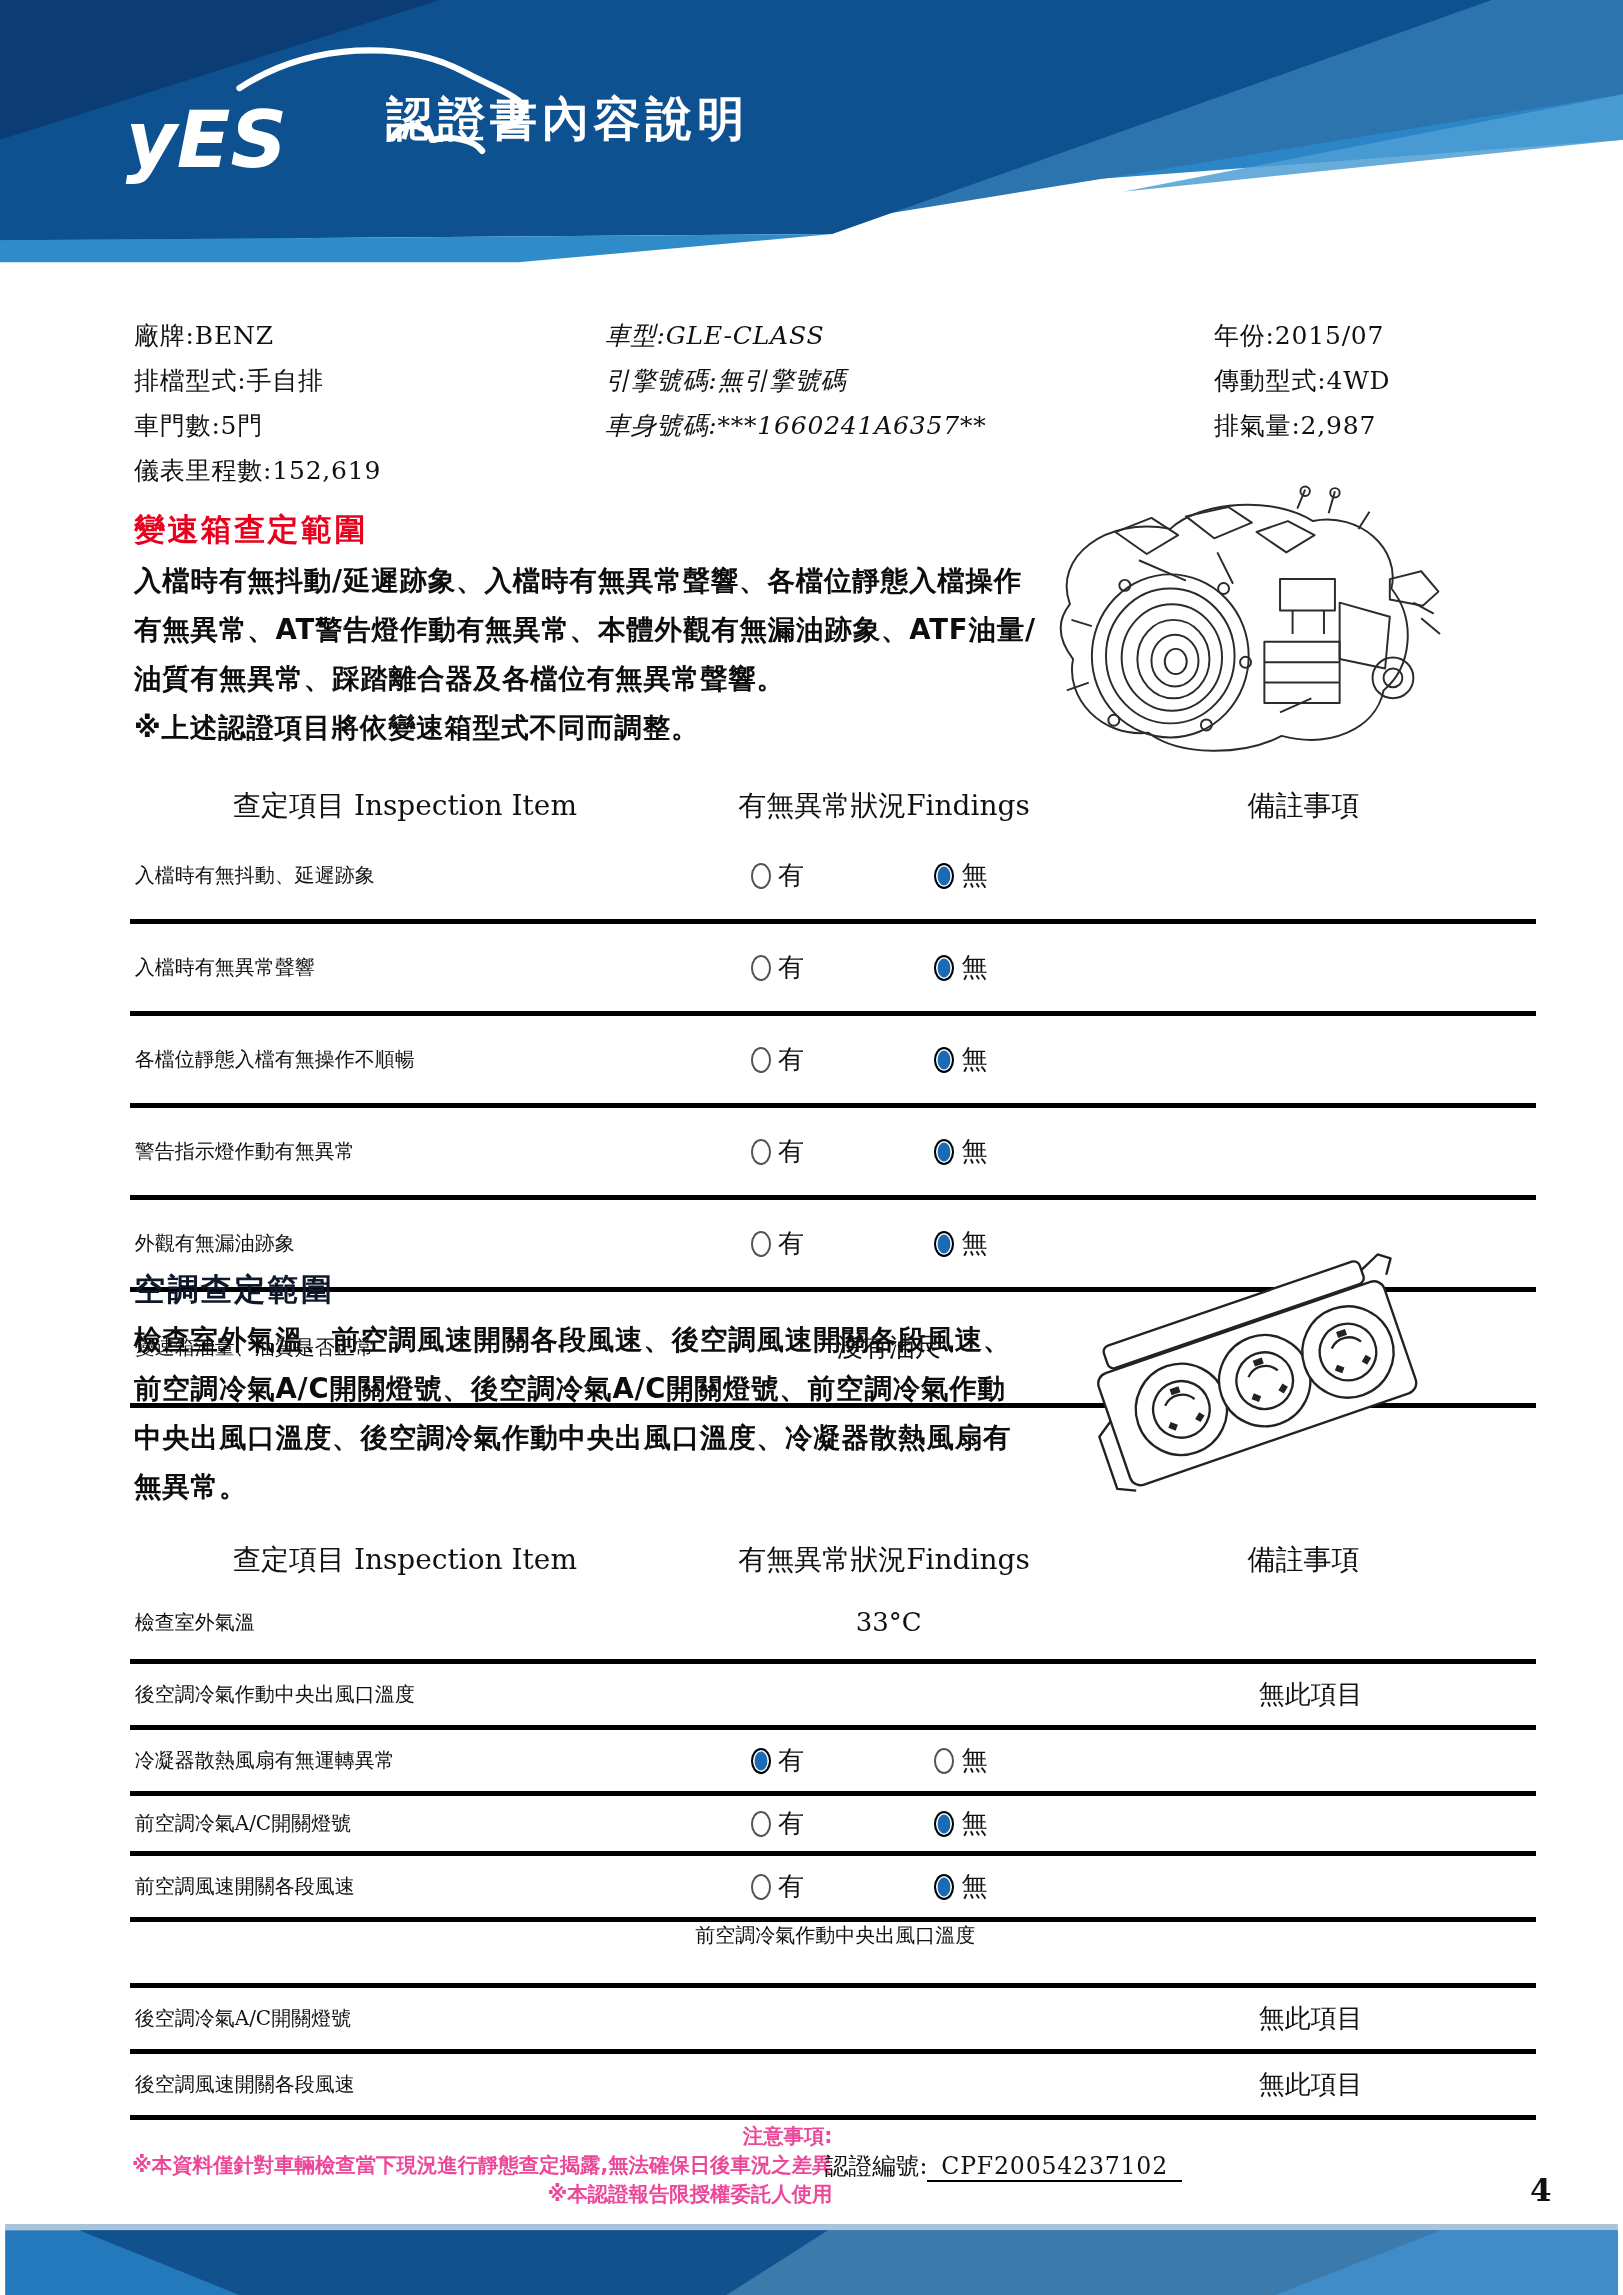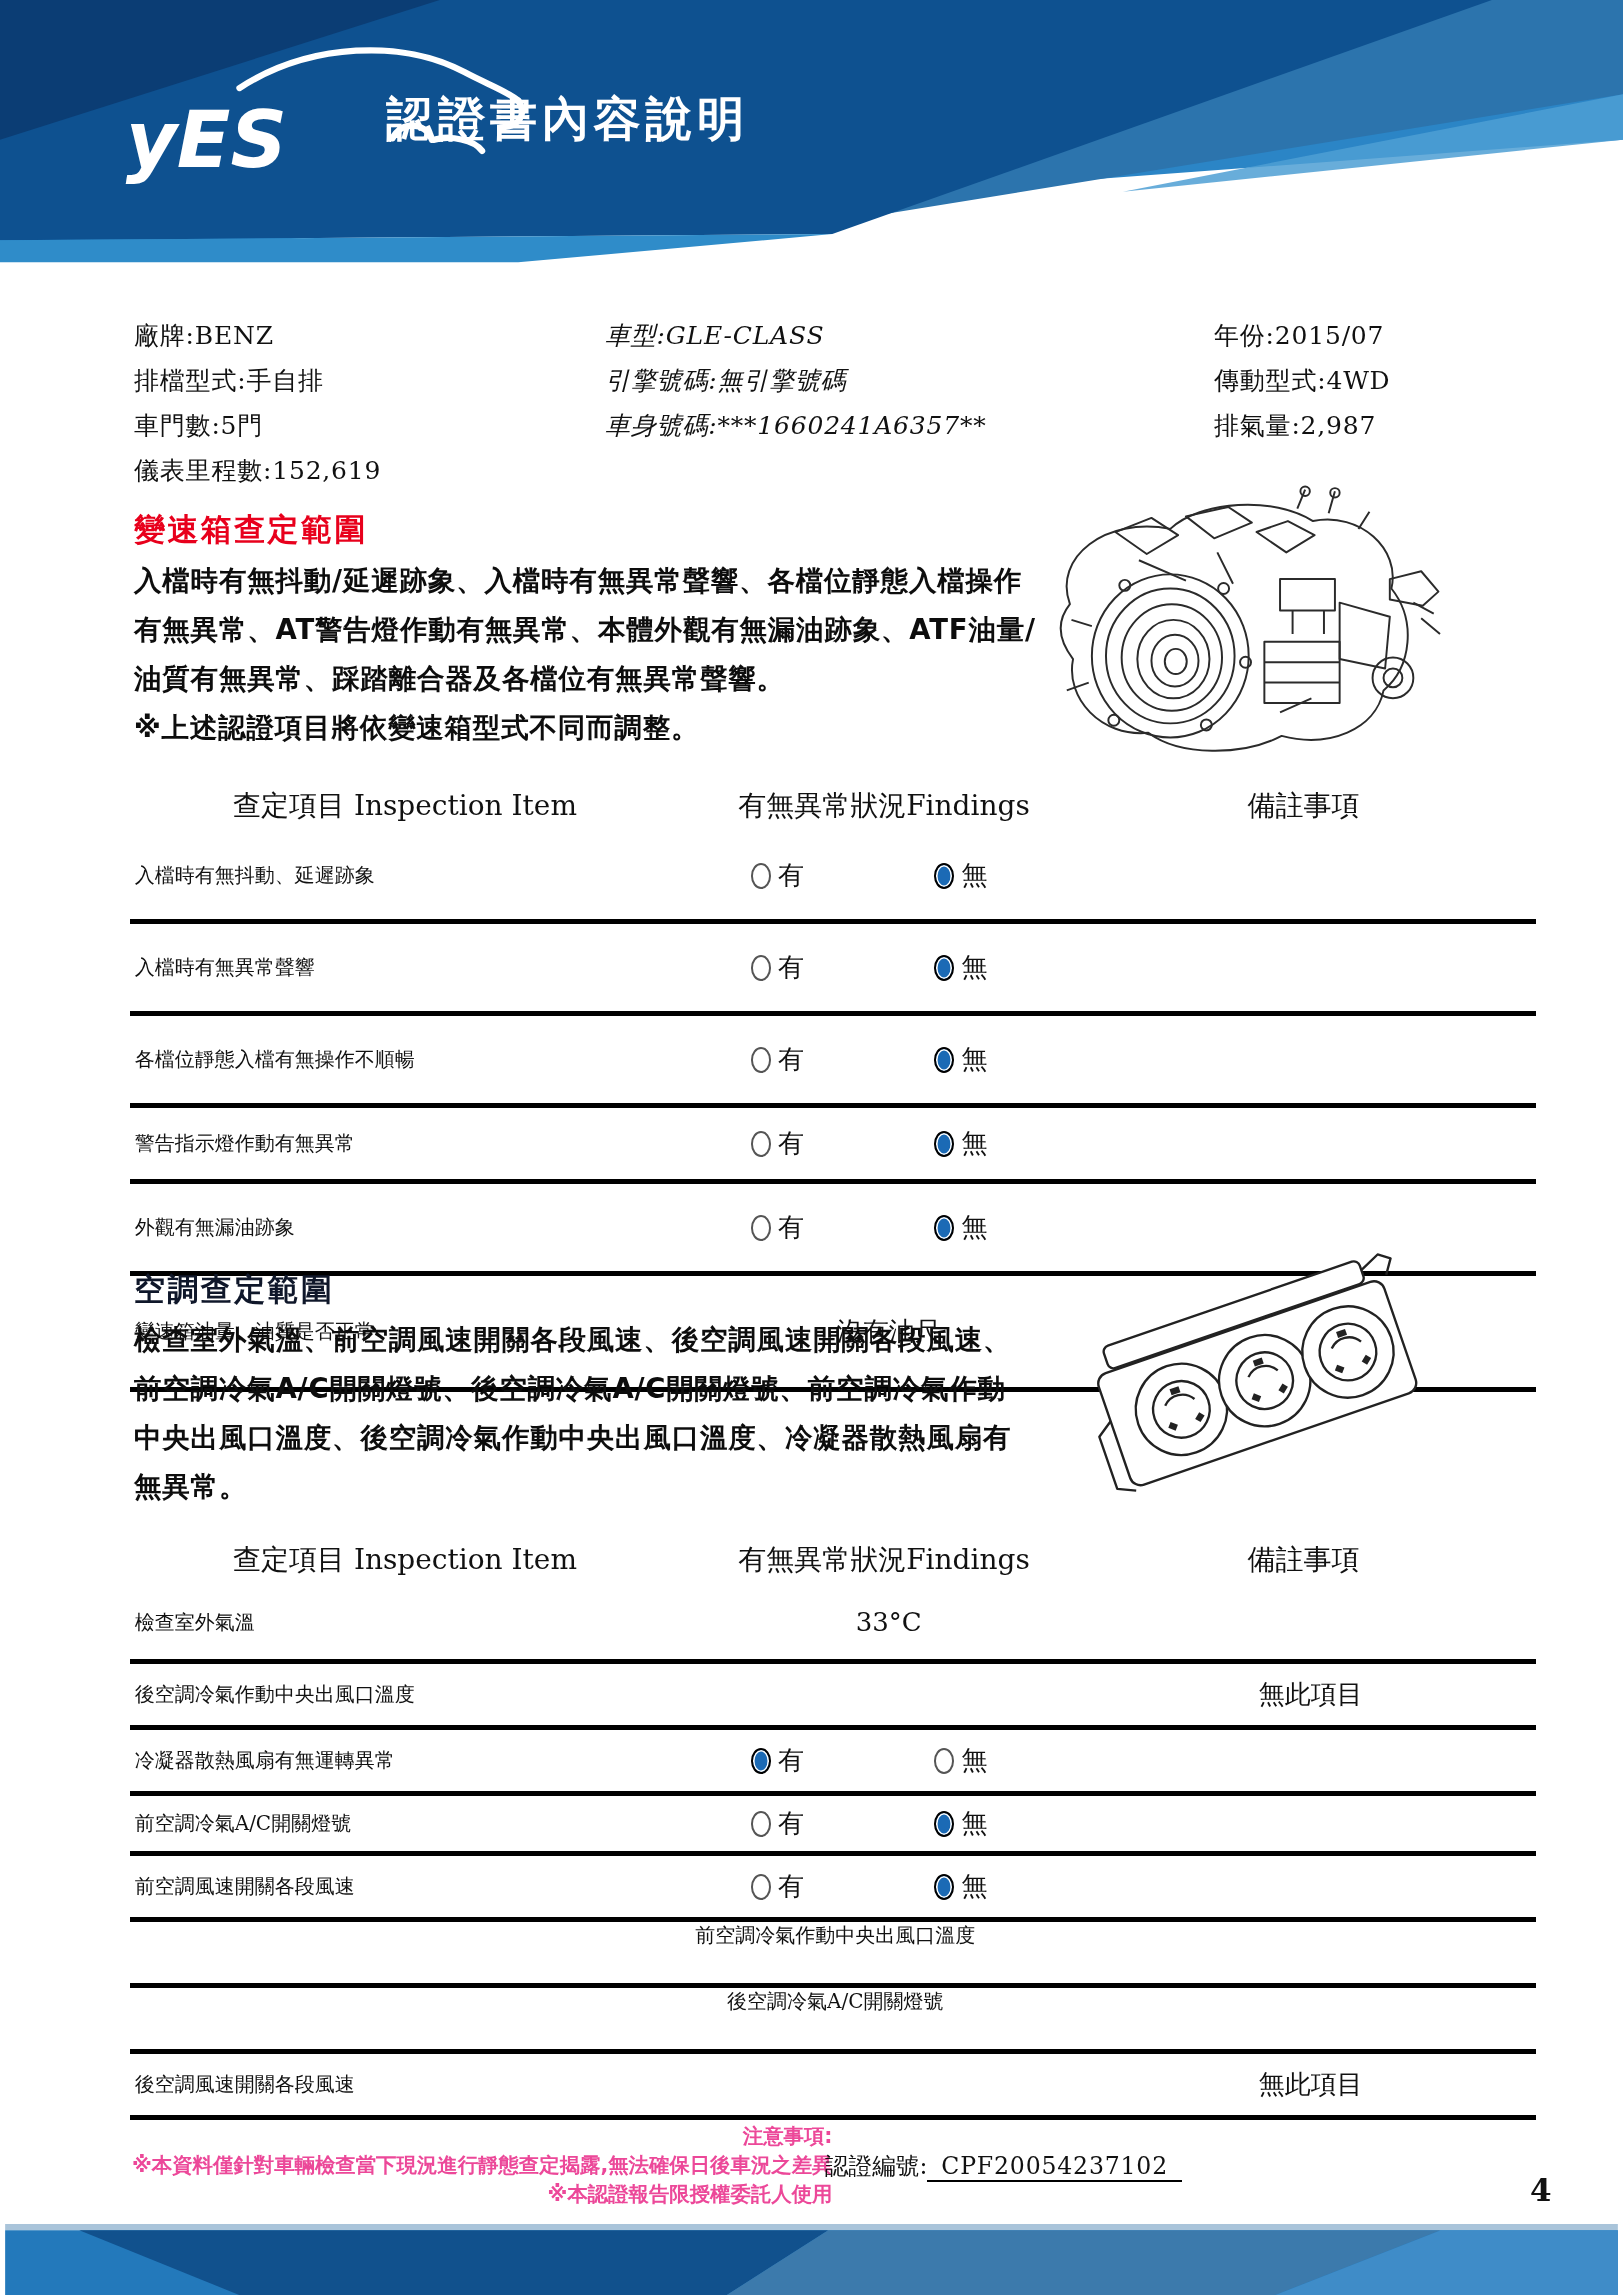--- a/index.html
+++ b/index.html
@@ -176,21 +176,21 @@
             <span class="radio"></span>
             <span>有</span>
           </span>
           <span class="rgroup" style="margin-left: 130px;">
             <span class="radio filled" style="background: rgb(27, 106, 181);"></span>
             <span>無</span>
           </span>
         </div>
         <div class="c-note"></div>
       </div>
-      <div class="row" style="height: 76px;">
+      <div class="row" style="height: 92px;">
         <div class="c-item">警告指示燈作動有無異常</div>
         <div class="c-find">
           <span class="rgroup" style="margin-left: 35px;">
             <span class="radio"></span>
             <span>有</span>
           </span>
           <span class="rgroup" style="margin-left: 130px;">
             <span class="radio filled" style="background: rgb(27, 106, 181);"></span>
             <span>無</span>
           </span>
@@ -317,21 +317,21 @@
         </div>
         <div class="c-note"></div>
       </div>
       <div class="row" style="height: 66px; flex-direction: column;">
         <div class="c-item">前空調冷氣作動中央出風口溫度</div>
         <div class="c-find centered">
           <span>15°C</span>
         </div>
         <div class="c-note"></div>
       </div>
-      <div class="row" style="height: 66px; flex-direction: column;">
+      <div class="row" style="height: 66px;">
         <div class="c-item">後空調冷氣A/C開關燈號</div>
         <div class="c-find"></div>
         <div class="c-note">無此項目</div>
       </div>
       <div class="row" style="height: 66px;">
         <div class="c-item">後空調風速開關各段風速</div>
         <div class="c-find"></div>
         <div class="c-note">無此項目</div>
       </div>
     </div>

